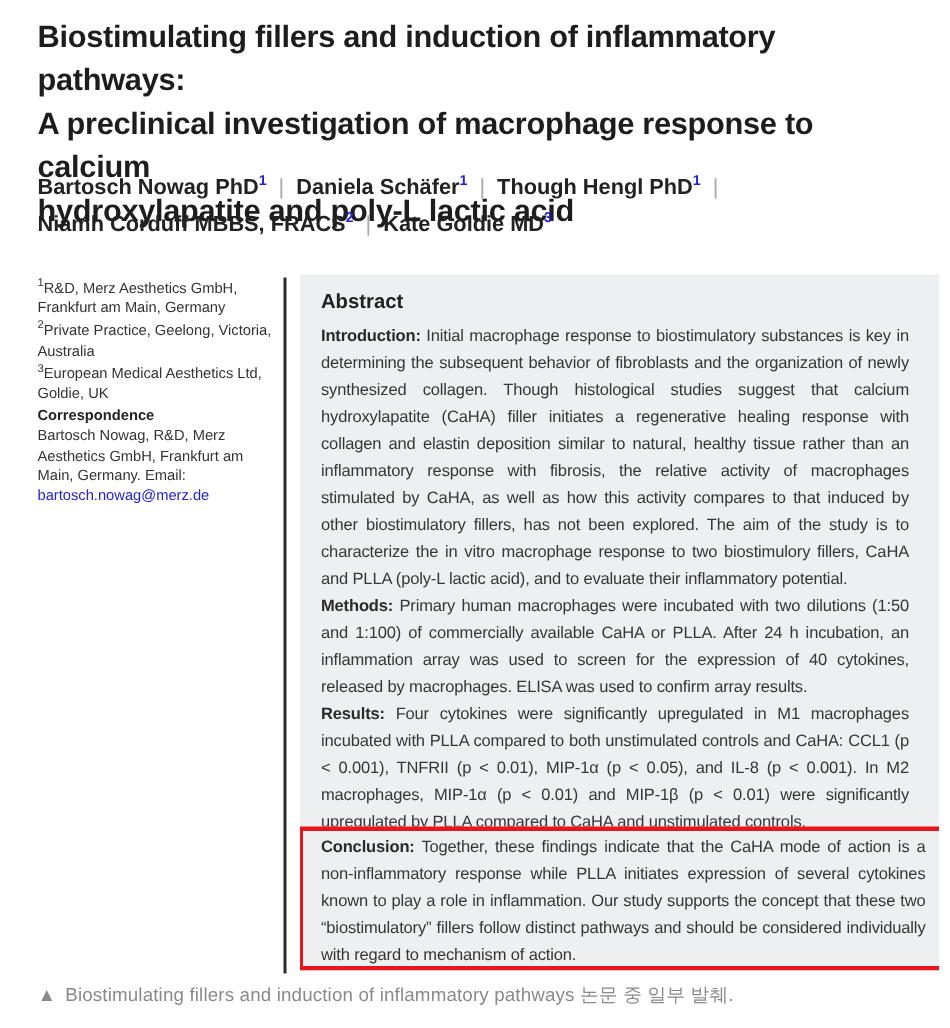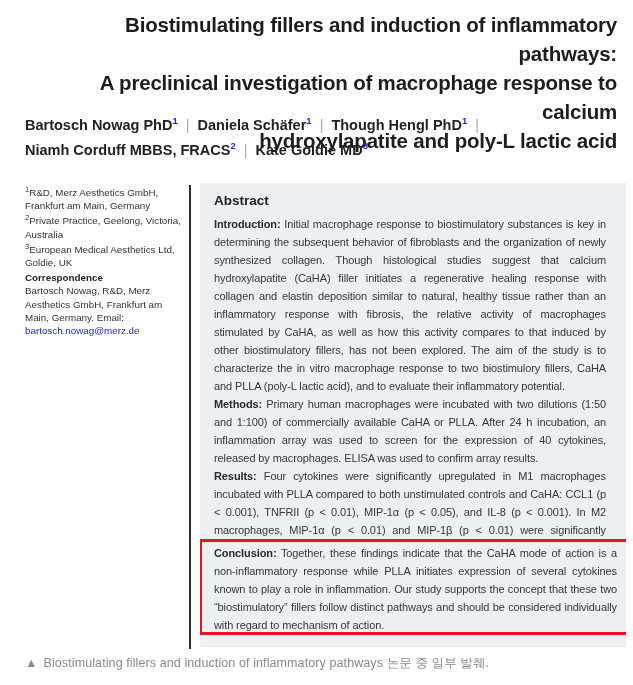--- a/index.html
+++ b/index.html
@@ -9,21 +9,21 @@
   }
   * { margin:0; padding:0; box-sizing:border-box; }
   html,body { width:633px; height:685px; background:#fff; overflow:hidden;
     font-family:"Liberation Sans", sans-serif; position:relative; }
 
   .title {
     position:absolute; left:25px; top:10px; width:592px;
     font-size:20.5px; line-height:29px; font-weight:700; color:#1d1d1d;
     letter-spacing:-0.2px;
   }
-  .title span { display:block;text-align:right; }
+  .title span { display:block; }
 
   .authors {
     position:absolute; left:25px; top:117px;
     font-size:14.5px; font-weight:700; color:#222;
   }
   .author-line { line-height:17px; margin-bottom:8px; white-space:nowrap; }
   .asup { color:var(--blue); font-size:9.5px; font-weight:700; vertical-align:super; line-height:0; }
   .asep { color:#a9a9a9; font-weight:400; margin:0 8px; }
 
   .left-col {
@@ -46,21 +46,21 @@
     background:var(--absbg); padding:10px 20px 0 14px; overflow:hidden;
   }
   .abs-head { font-size:13.5px; font-weight:700; color:#222; margin-bottom:7px; }
   .abs-para {
     font-size:11px; line-height:18px; letter-spacing:-0.1px;
     text-align:justify; color:#363636;
   }
   .abs-para b { color:#2a2a2a; }
 
   .conclusion-box {
-    position:absolute; left:-1px; right:-3px; bottom:12px; height:96px;
+    position:absolute; left:-1px; right:-3px; bottom:0; height:96px;
     border:3px solid var(--hl); background:var(--absbg);
     padding:2px 9px 0 12px; overflow:hidden;
   }
 
   .caption {
     position:absolute; left:25px; top:655px; width:600px;
     font-size:12.5px; color:#8a8a8a; letter-spacing:0.1px;
   }
   .caption .tri { margin-right:6px; }
 </style>

